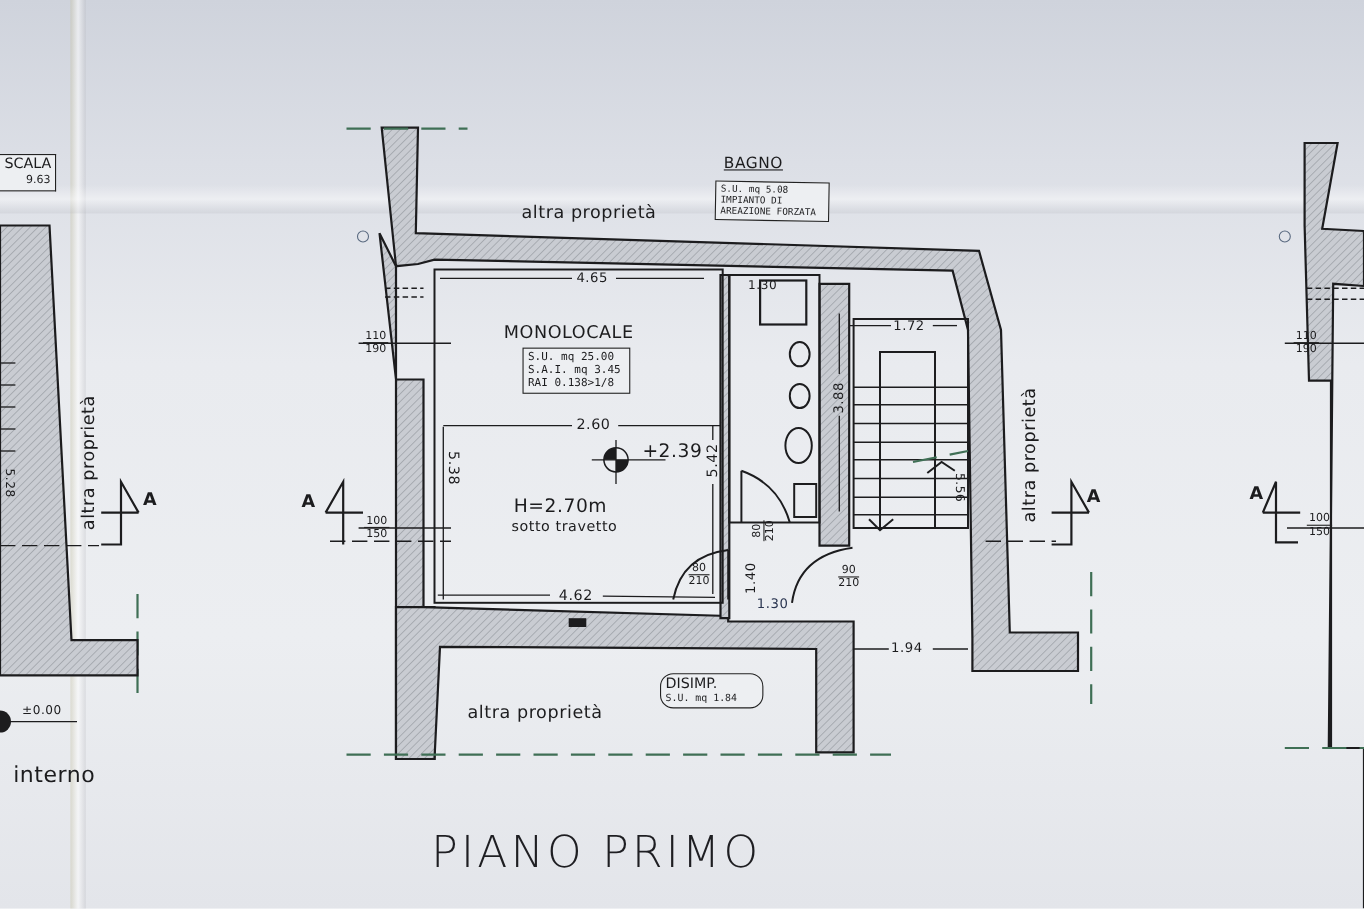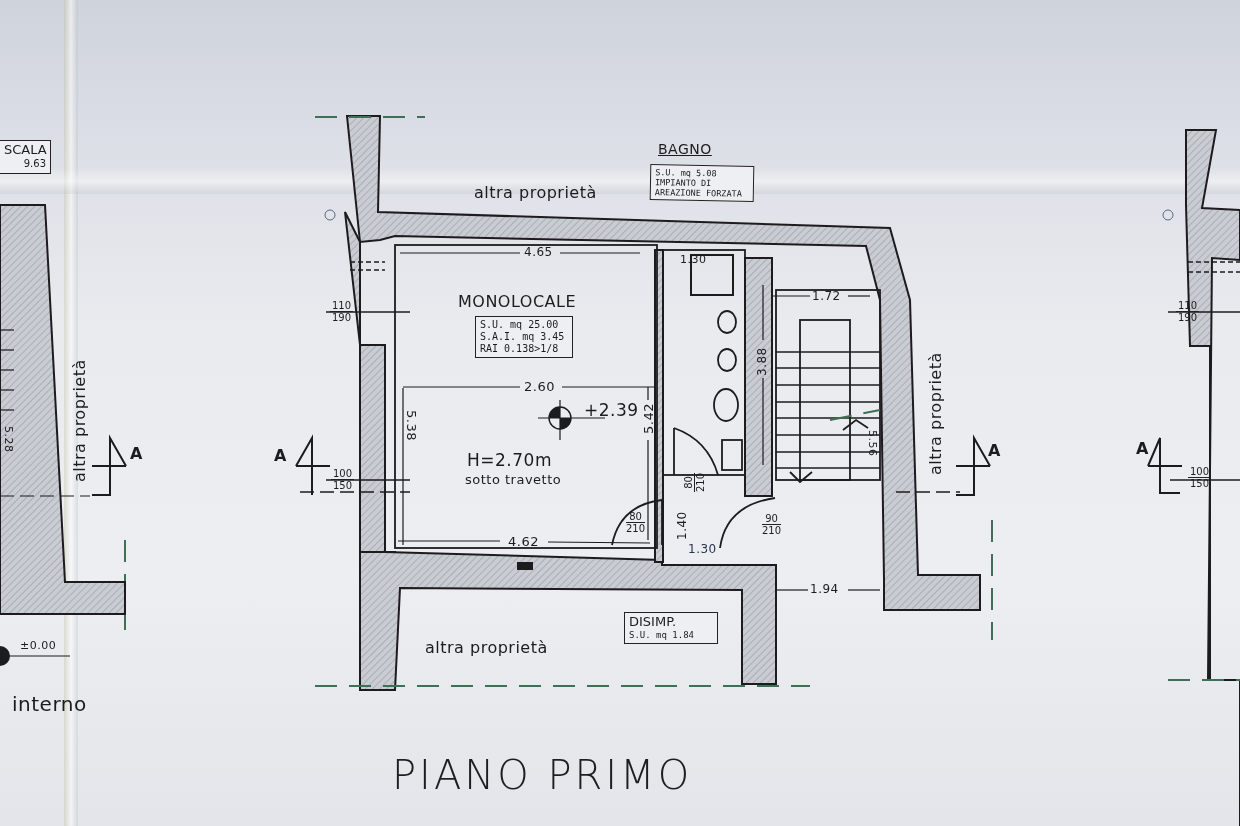--- a/index.html
+++ b/index.html
@@ -174,21 +174,21 @@
 <div class="label cad" style="left:458px; top:294px; font-size:16px;">MONOLOCALE</div>
 <div class="box" style="left:475px; top:316px; width:88px;">
   <div>S.U.  mq  25.00</div>
   <div>S.A.I.  mq    3.45</div>
   <div>RAI  0.138&gt;1/8</div>
 </div>
 <div class="label cad" style="left:467px; top:452px; font-size:17px;">H=2.70m</div>
 <div class="label cad" style="left:465px; top:473px; font-size:13px;">sotto travetto</div>
 <div class="label cad" style="left:584px; top:402px; font-size:17px;">+2.39</div>
 
-<div class="box" style="left:624px; top:612px; width:84px; font-size:9px;">
+<div class="box" style="left:600px; top:612px; width:84px; font-size:9px;border-radius:12px;">
   <div style="font-size:13px; line-height:14px; font-family:'DejaVu Sans',sans-serif;">DISIMP.</div>
   <div>S.U.  mq    1.84</div>
 </div>
 
 <div class="label cad" style="left:524px; top:246px; font-size:12px;">4.65</div>
 <div class="label cad" style="left:524px; top:380px; font-size:13px;">2.60</div>
 <div class="label cad" style="left:508px; top:535px; font-size:13px;">4.62</div>
 <div class="label cad vert90" style="left:418px; top:410px; font-size:13px;">5.38</div>
 <div class="label cad vert" style="left:642px; top:434px; font-size:13px;">5.42</div>
 <div class="label cad" style="left:680px; top:254px; font-size:11px;">1.30</div>

